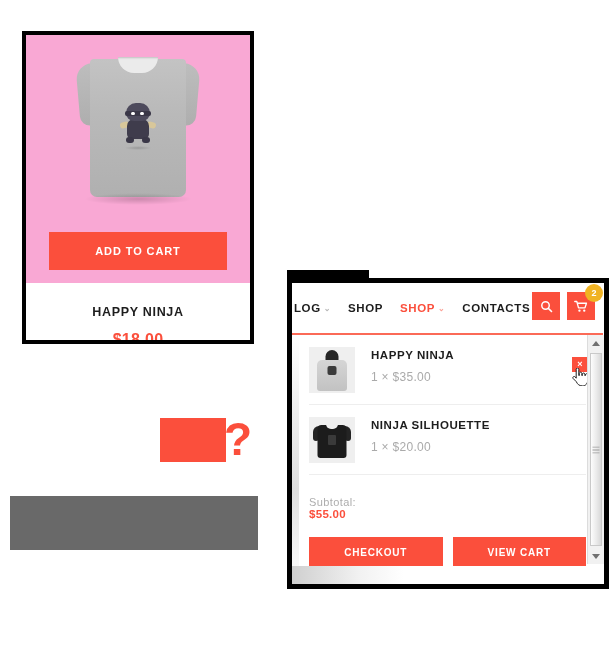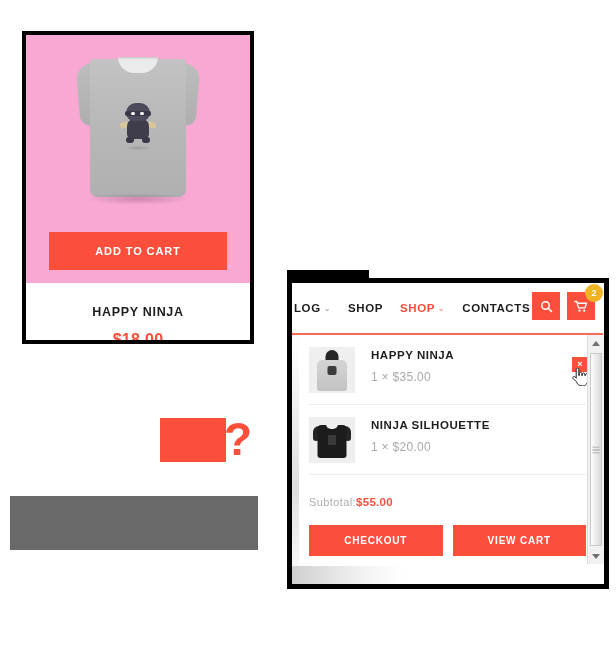--- a/index.html
+++ b/index.html
@@ -412,20 +412,21 @@
     width: 16px;
     height: 18px;
     pointer-events: none;
   }
 
   .subtotal-row {
     display: flex;
     align-items: baseline;
     justify-content: flex-start;
     padding-top: 21px;
+    flex-direction: column;
   }
   .subtotal-label {
     font-size: 11px;
     color: #adadad;
     letter-spacing: .4px;
   }
   .subtotal-value {
     font-size: 11.5px;
     font-weight: bold;
     color: #fb4f3c;

